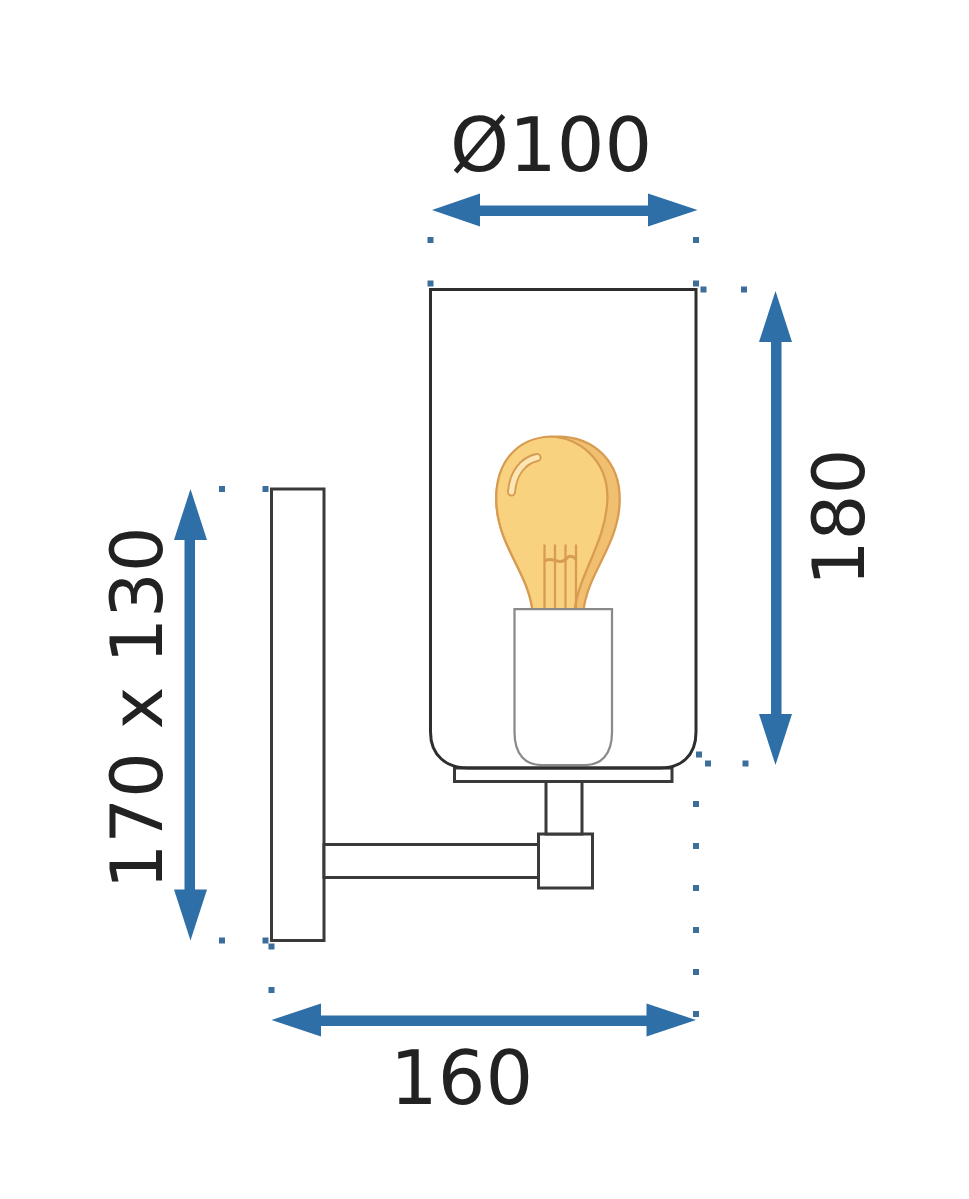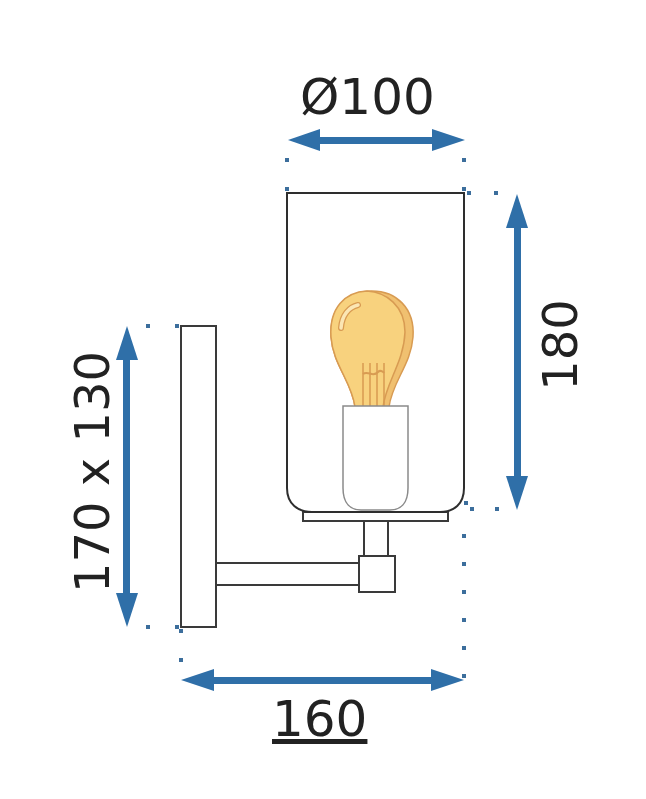--- a/index.html
+++ b/index.html
@@ -1,21 +1,21 @@
 <!DOCTYPE html>
 <html><head>
 <meta charset="utf-8">
 <style>
   html, body { margin: 0; padding: 0; background: #ffffff; }
   body { width: 646px; height: 799px; overflow: hidden; font-family: "DejaVu Sans", sans-serif; }
   #canvas { position: relative; width: 556px; height: 799px; margin-top: 10px; }
   svg { position: absolute; left: 0; top: 0; }
   .lbl { position: absolute; color: #222222; font-family: "DejaVu Sans", sans-serif; font-size: 50px; line-height: 1; white-space: nowrap; }
   #lbl-diam { left: 300px; top: 62px; }
-  #lbl-width { left: 272px; top: 684px; text-decoration: underline; }
+  #lbl-width { left: 260px; top: 684px; }
   #lbl-height { left: 560px; top: 335px; transform: translate(-50%,-50%) rotate(-90deg); font-size: 48px; }
   #lbl-plate { left: 92px; top: 462px; transform: translate(-50%,-50%) rotate(-90deg); font-size: 48px; }
 </style>
 </head>
 <body>
 
 <div id="canvas">
   <svg width="646" height="799" viewBox="0 0 646 799">
 
     <rect x="181" y="316" width="35" height="301" fill="#fff" stroke="#3a3a3a" stroke-width="2"></rect>

